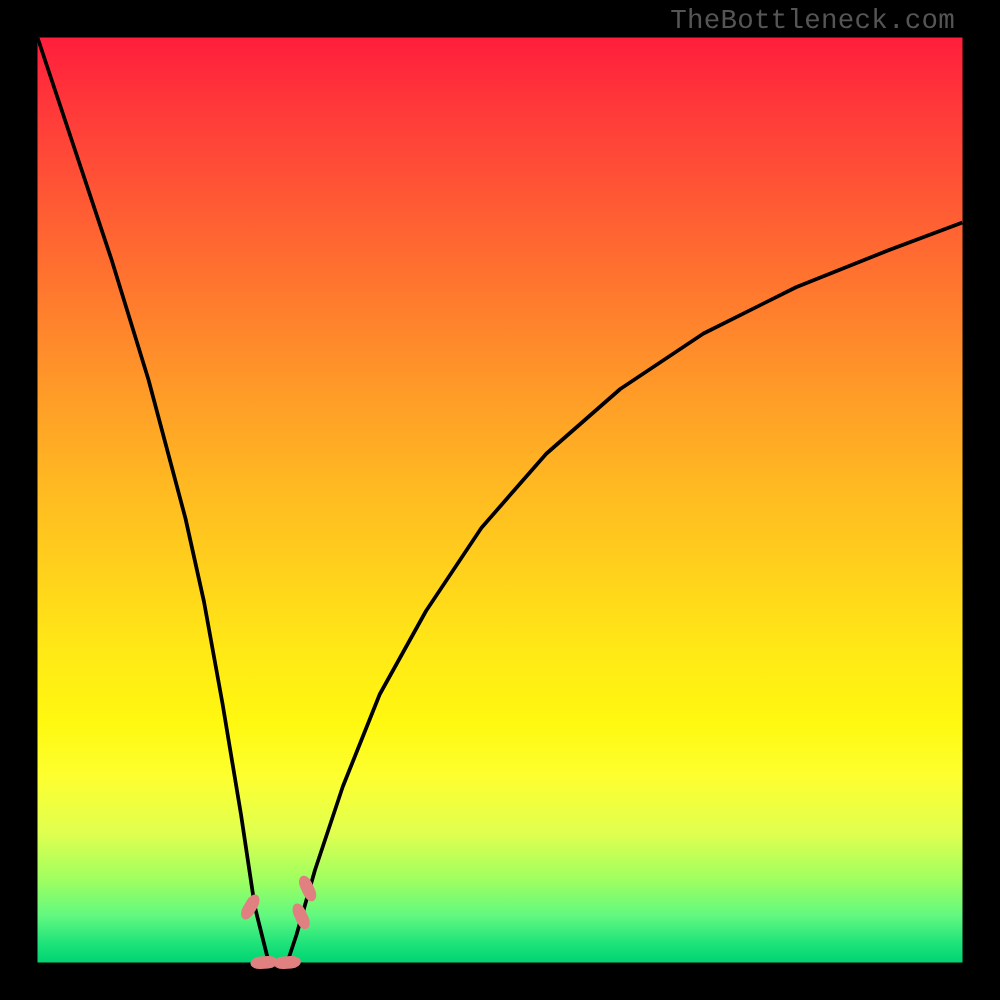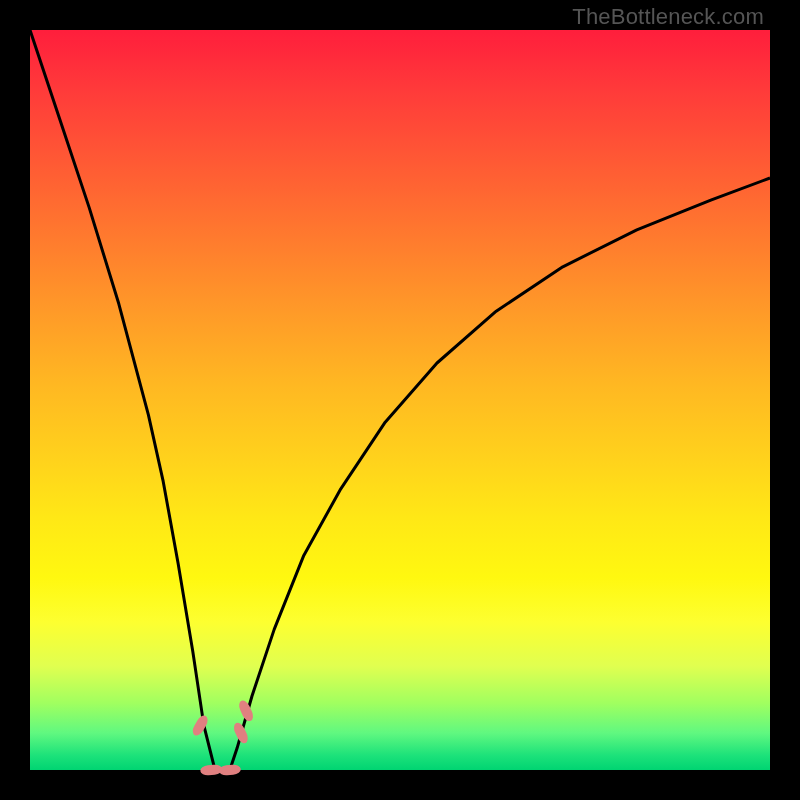--- a/index.html
+++ b/index.html
@@ -9,20 +9,21 @@
     height: 800px;
     overflow: hidden;
     background: #000;
     font-family: Arial, Helvetica, sans-serif;
   }
   .frame {
     position: relative;
     width: 776px;
     height: 800px;
     background: #000;
+    font-family: Liberation Mono, monospace;
   }
   .plot-area {
     position: absolute;
     left: 30px;
     top: 30px;
     width: 740px;
     height: 740px;
     background: linear-gradient(to bottom,
       #ff1e3c 0%,
       #ff3a3a 8%,

